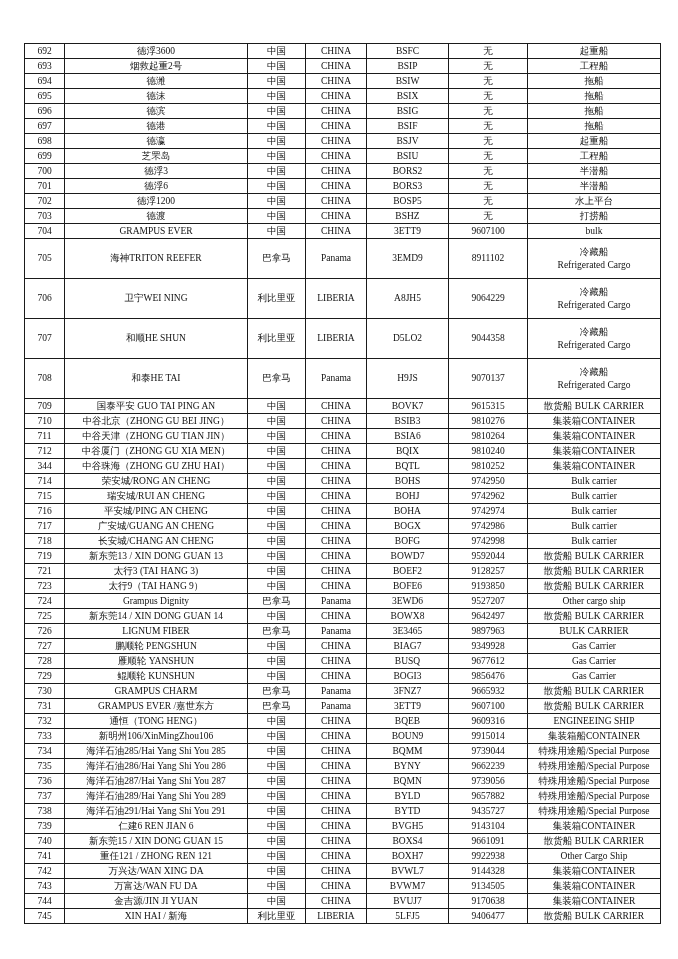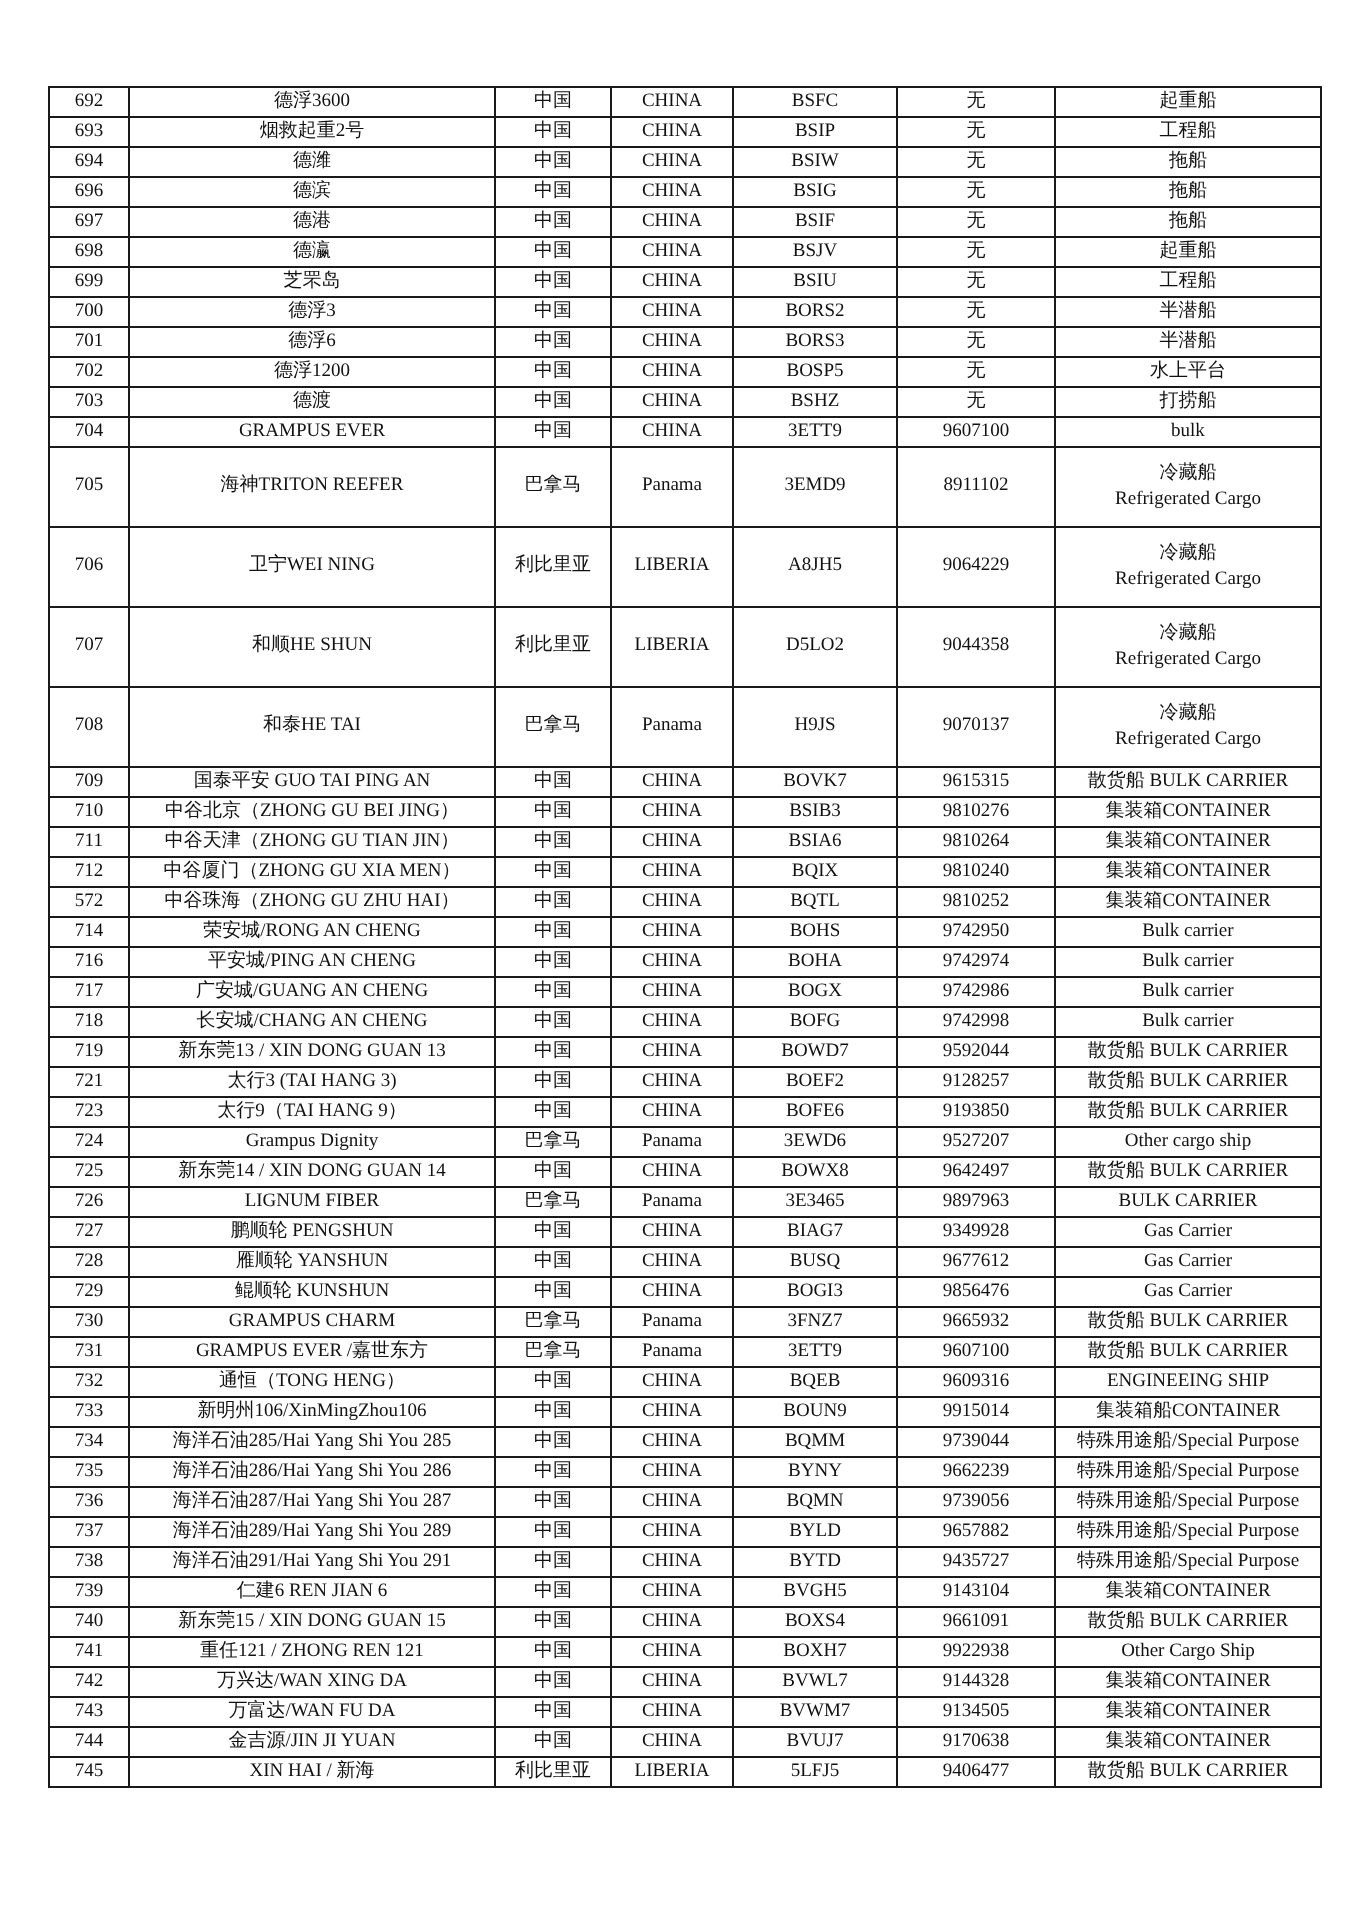--- a/index.html
+++ b/index.html
@@ -89,20 +89,29 @@
         <tr>
     <td class="col-no">694</td>
     <td class="col-name">德潍</td>
     <td class="col-fcn">中国</td>
     <td class="col-fen">CHINA</td>
     <td class="col-call">BSIW</td>
     <td class="col-imo">无</td>
     <td class="col-type">拖船</td>
   </tr>
         <tr>
+    <td class="col-no">695</td>
+    <td class="col-name">德沫</td>
+    <td class="col-fcn">中国</td>
+    <td class="col-fen">CHINA</td>
+    <td class="col-call">BSIX</td>
+    <td class="col-imo">无</td>
+    <td class="col-type">拖船</td>
+  </tr>
+        <tr>
     <td class="col-no">696</td>
     <td class="col-name">德滨</td>
     <td class="col-fcn">中国</td>
     <td class="col-fen">CHINA</td>
     <td class="col-call">BSIG</td>
     <td class="col-imo">无</td>
     <td class="col-type">拖船</td>
   </tr>
         <tr>
     <td class="col-no">697</td>
@@ -254,35 +263,44 @@
         <tr>
     <td class="col-no">712</td>
     <td class="col-name">中谷厦门（ZHONG GU XIA MEN）</td>
     <td class="col-fcn">中国</td>
     <td class="col-fen">CHINA</td>
     <td class="col-call">BQIX</td>
     <td class="col-imo">9810240</td>
     <td class="col-type">集装箱CONTAINER</td>
   </tr>
         <tr>
-    <td class="col-no">572</td>
+    <td class="col-no">344</td>
     <td class="col-name">中谷珠海（ZHONG GU ZHU HAI）</td>
     <td class="col-fcn">中国</td>
     <td class="col-fen">CHINA</td>
     <td class="col-call">BQTL</td>
     <td class="col-imo">9810252</td>
     <td class="col-type">集装箱CONTAINER</td>
   </tr>
         <tr>
     <td class="col-no">714</td>
     <td class="col-name">荣安城/RONG AN CHENG</td>
     <td class="col-fcn">中国</td>
     <td class="col-fen">CHINA</td>
     <td class="col-call">BOHS</td>
     <td class="col-imo">9742950</td>
+    <td class="col-type">Bulk carrier</td>
+  </tr>
+        <tr>
+    <td class="col-no">715</td>
+    <td class="col-name">瑞安城/RUI AN CHENG</td>
+    <td class="col-fcn">中国</td>
+    <td class="col-fen">CHINA</td>
+    <td class="col-call">BOHJ</td>
+    <td class="col-imo">9742962</td>
     <td class="col-type">Bulk carrier</td>
   </tr>
         <tr>
     <td class="col-no">716</td>
     <td class="col-name">平安城/PING AN CHENG</td>
     <td class="col-fcn">中国</td>
     <td class="col-fen">CHINA</td>
     <td class="col-call">BOHA</td>
     <td class="col-imo">9742974</td>
     <td class="col-type">Bulk carrier</td>

